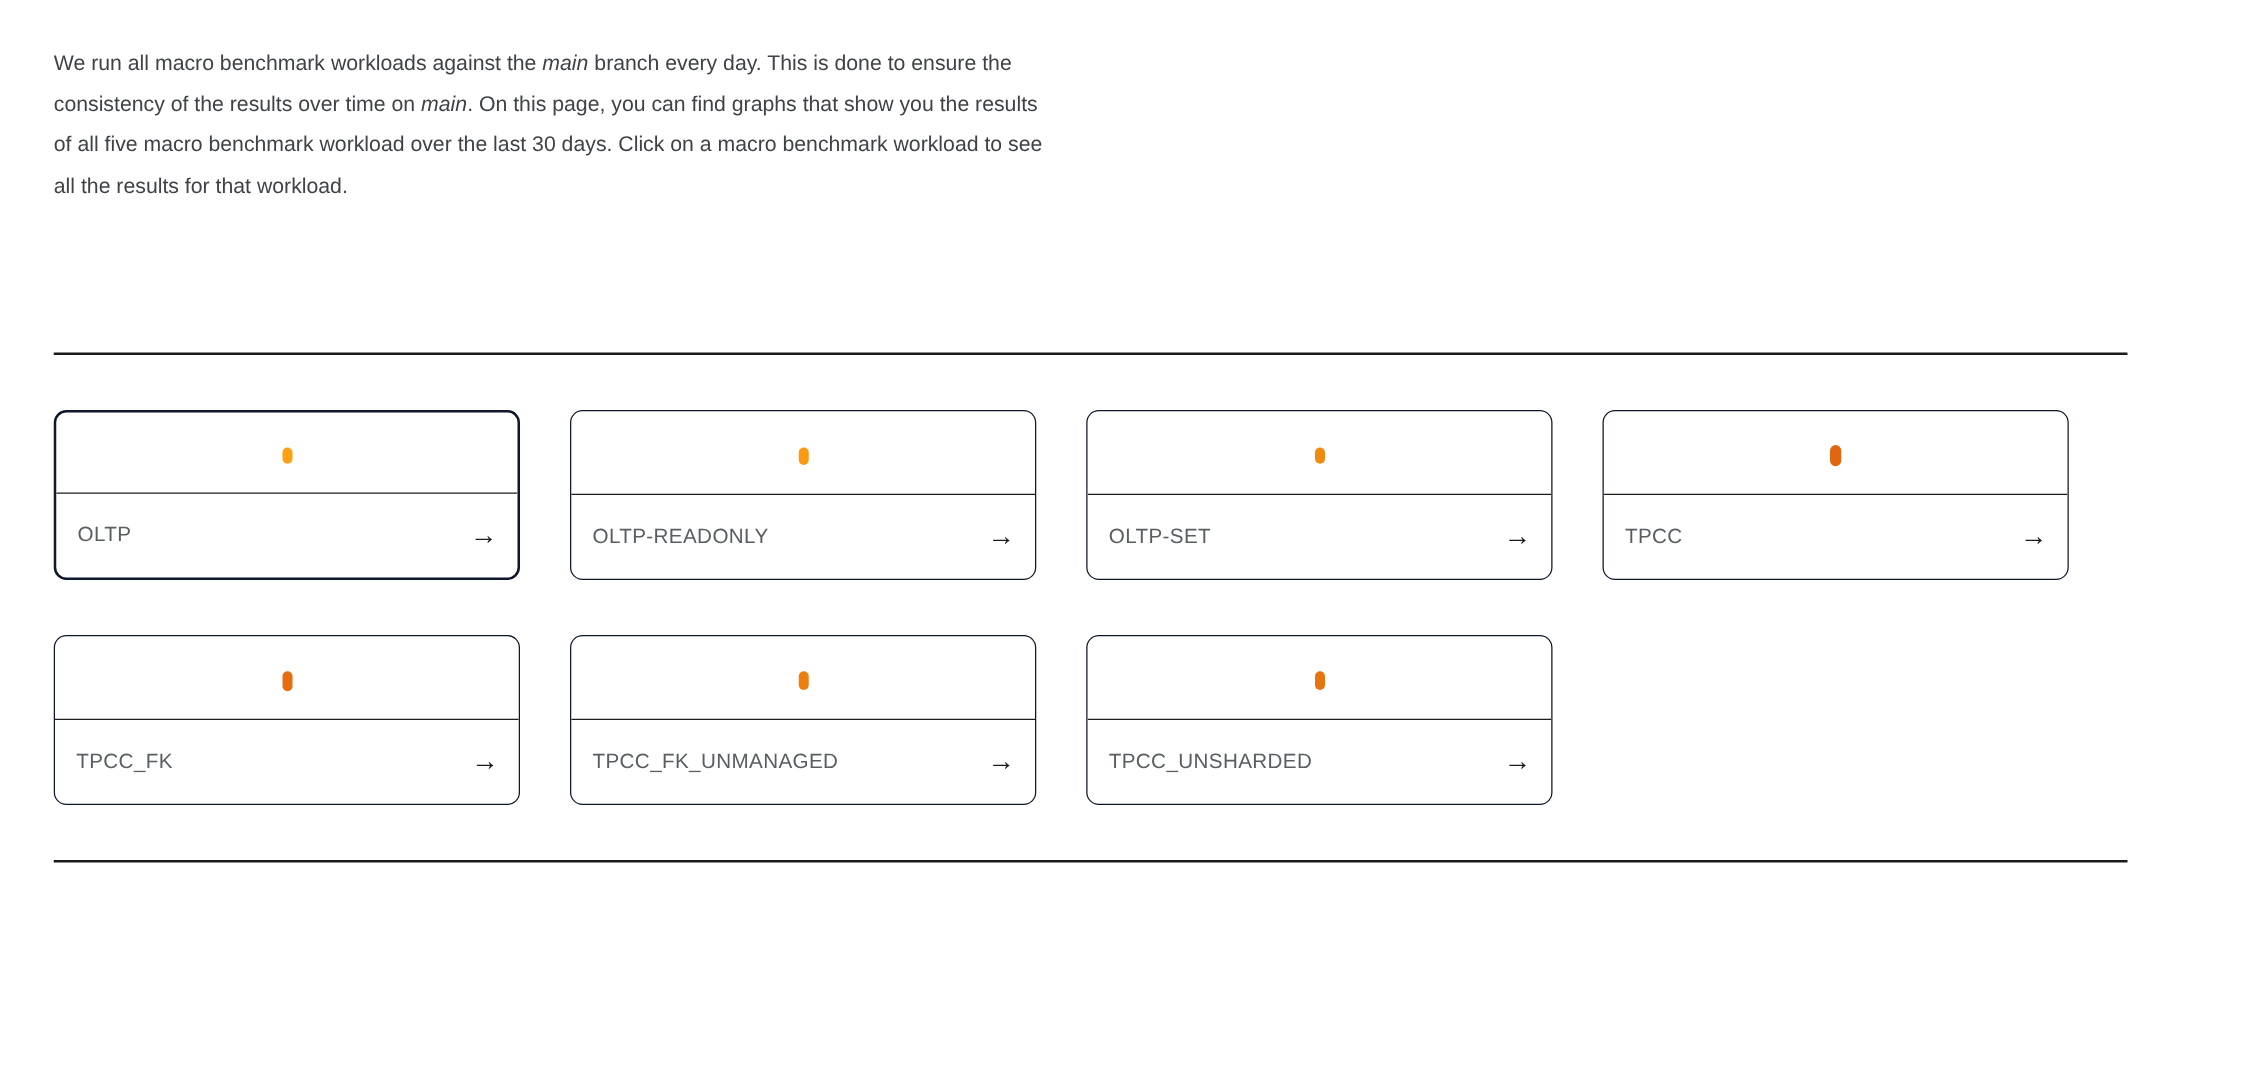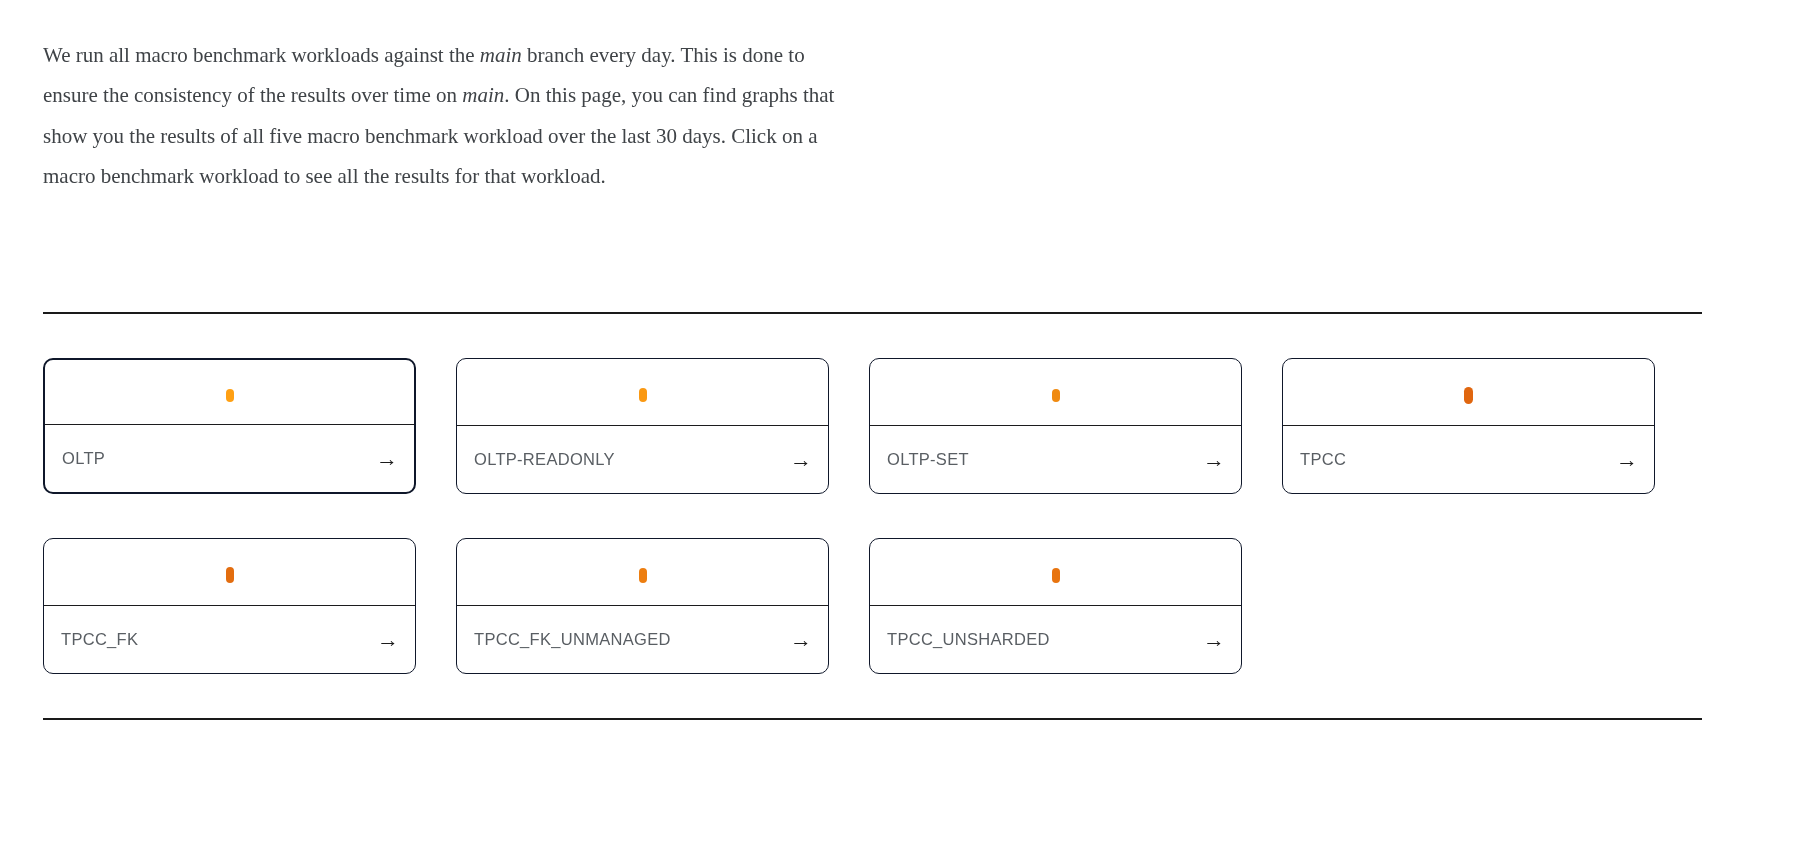--- a/index.html
+++ b/index.html
@@ -16,24 +16,23 @@
     font-size: 97px;
     line-height: 1.12;
     font-weight: 400;
     letter-spacing: 0px;
     color: #E8791A;
   }
 
   p.intro {
     margin: 35px 0 0 0;
     max-width: 800px;
-    font-size: 21px;
+    font-size: 17px;
     line-height: 1.92;
     color: #3f4347;
-    font-family: Liberation Serif, serif;
   }
   p.intro i { font-style: italic; }
 
   .divider {
     border: none;
     border-top: 2px solid #1a1a1a;
     margin: 0;
   }
   .divider.top { margin-top: 116px; }
   .divider.bottom { margin-top: 44px; }

